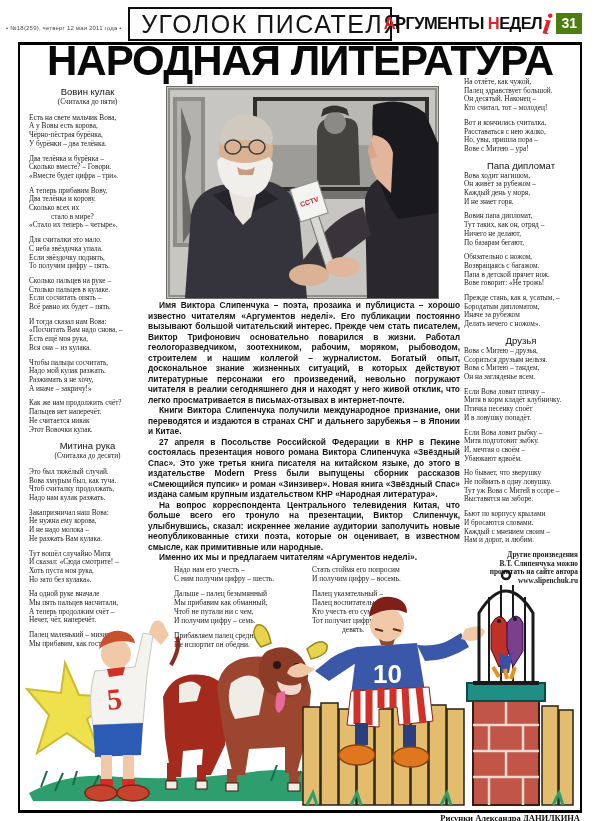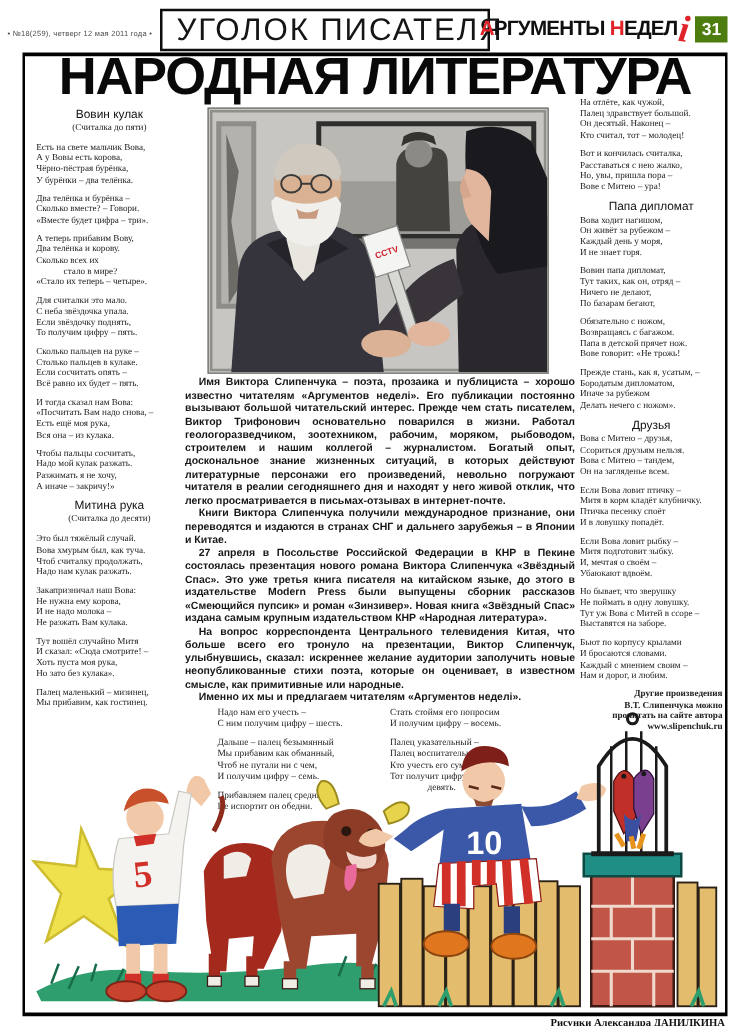--- a/index.html
+++ b/index.html
@@ -86,27 +86,29 @@
       <h2 class="poem-title">Вовин кулак</h2>
       <div class="poem-sub">(Считалка до пяти)</div>
       <div>
           <p class="stanza">Есть на свете мальчик Вова,<br>А у Вовы есть корова,<br>Чёрно-пёстрая бурёнка,<br>У бурёнки – два телёнка.</p>
           <p class="stanza">Два телёнка и бурёнка –<br>Сколько вместе? – Говори.<br>«Вместе будет цифра – три».</p>
           <p class="stanza">А теперь прибавим Вову,<br>Два телёнка и корову.<br>Сколько всех их<br>&nbsp;&nbsp;&nbsp;&nbsp;&nbsp;&nbsp;&nbsp;&nbsp;&nbsp;&nbsp;&nbsp;&nbsp;стало в мире?<br>«Стало их теперь – четыре».</p>
           <p class="stanza">Для считалки это мало.<br>С неба звёздочка упала.<br>Если звёздочку поднять,<br>То получим цифру – пять.</p>
           <p class="stanza">Сколько пальцев на руке –<br>Столько пальцев в кулаке.<br>Если сосчитать опять –<br>Всё равно их будет – пять.</p>
           <p class="stanza">И тогда сказал нам Вова:<br>«Посчитать Вам надо снова, –<br>Есть ещё моя рука,<br>Вся она – из кулака.</p>
           <p class="stanza">Чтобы пальцы сосчитать,<br>Надо мой кулак разжать.<br>Разжимать я не хочу,<br>А иначе – закричу!»</p>
+          <p class="stanza">Как же нам продолжить счёт?<br>Пальцев нет наперечёт.<br>Не считается никак<br>Этот Вовочки кулак.</p>
         </div>
       <h2 class="poem-title">Митина рука</h2>
       <div class="poem-sub">(Считалка до десяти)</div>
       <div>
           <p class="stanza">Это был тяжёлый случай.<br>Вова хмурым был, как туча.<br>Чтоб считалку продолжать,<br>Надо нам кулак разжать.</p>
           <p class="stanza">Закапризничал наш Вова:<br>Не нужна ему корова,<br>И не надо молока –<br>Не разжать Вам кулака.</p>
           <p class="stanza">Тут вошёл случайно Митя<br>И сказал: «Сюда смотрите! –<br>Хоть пуста моя рука,<br>Но зато без кулака».</p>
+          <p class="stanza">На одной руке вначале<br>Мы пять пальцев насчитали,<br>А теперь продолжим счёт –<br>Нечет, чёт, наперечёт.</p>
           <p class="stanza">Палец маленький – мизинец,<br>Мы прибавим, как гостинец.</p>
         </div>
     </div>
 
     <figure class="photo">
       <svg width="271" height="211" viewBox="0 0 271 211">
         <rect x="0" y="0" width="271" height="211" fill="#c7c6c2"></rect>
         <rect x="2" y="2" width="267" height="207" fill="none" stroke="#8f8e8a" stroke-width="2"></rect>
 
         <g>

